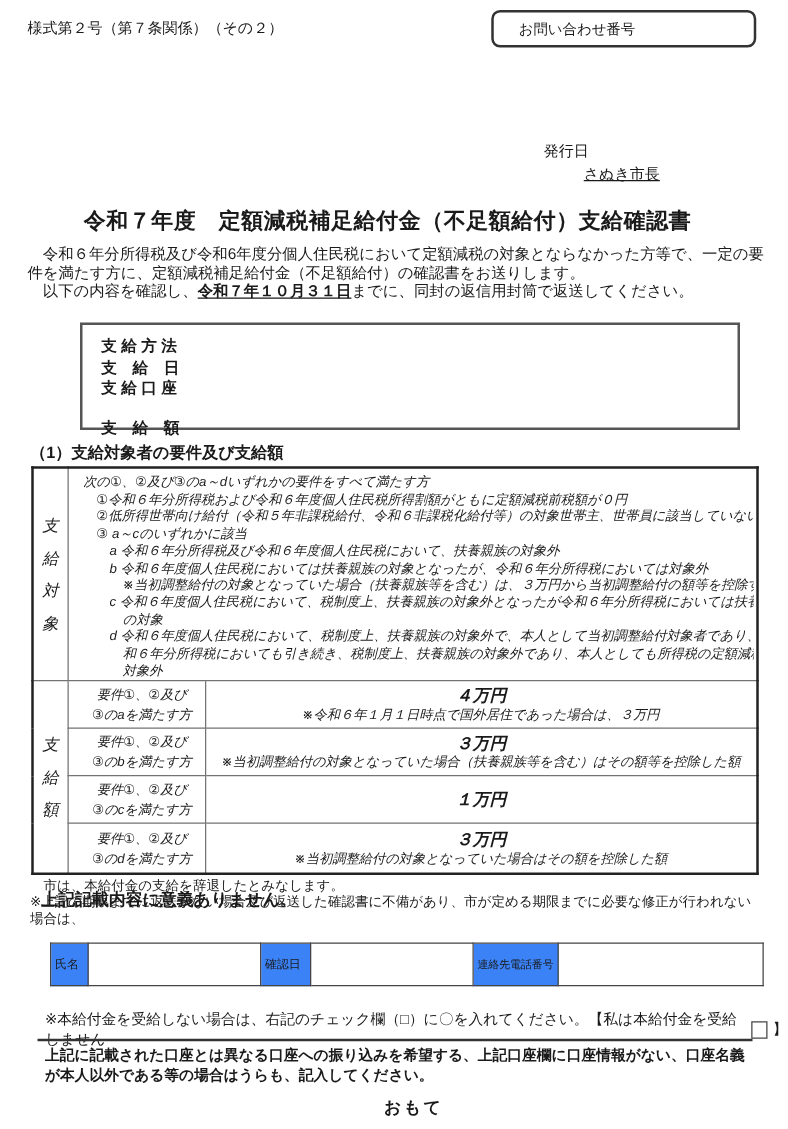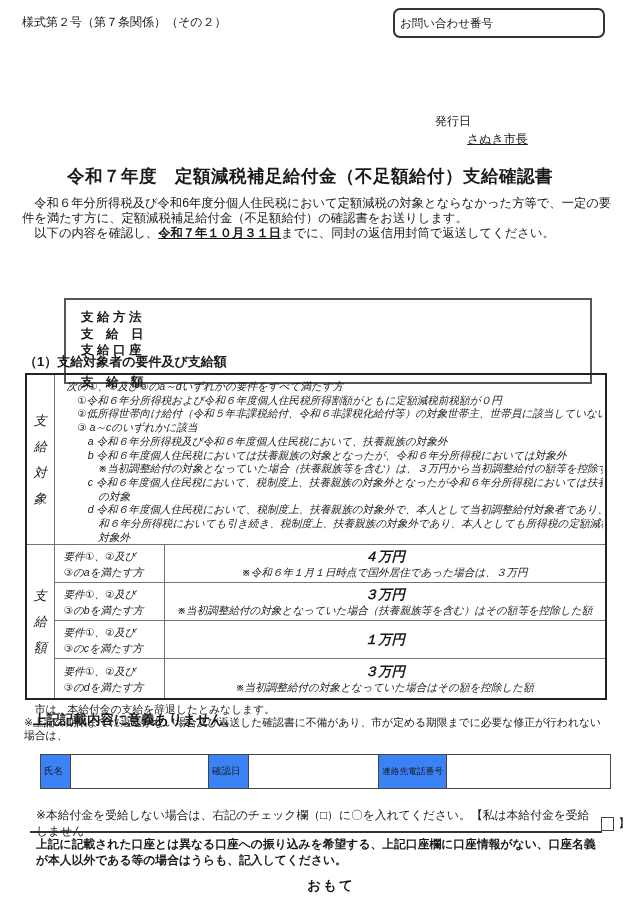--- a/index.html
+++ b/index.html
@@ -9,51 +9,51 @@
     color:#1a1a1a;
     font-family:"Liberation Sans","DejaVu Sans",sans-serif;
   }
   .abs { position:absolute; }
 
   .form-code { left:22px; top:14px; font-size:12px; }
 
   .inquiry-box {
     left:393px; top:8px; width:212px; height:30px;
     border:2px solid #333; border-radius:7px;
-    display:flex; align-items:center; padding-left:5px; font-size:11.5px;
+    display:flex; align-items:center; padding-left:20px; font-size:11.5px;
   }
 
   .issue-block { left:435px; top:112px; font-size:12px; line-height:18px; }
   .issuer { margin-left:32px;text-decoration:underline; }
 
   .doc-title { top:164px; left:0; width:620px; text-align:center; font-size:17.5px; font-weight:bold; letter-spacing:0.5px; }
 
   .intro { left:22px; top:196px; width:590px; font-size:12.3px; line-height:15.2px; }
   .deadline { font-weight:bold; text-decoration:underline; }
 
   .payment-box {
     left:64px; top:258px; width:528px; height:86px;
-    border:2px solid #555; padding:9px 0 0 15px;margin-top:40px;
+    border:2px solid #555; padding:9px 0 0 15px;
   }
   .payment-box div { font-size:12.5px; font-weight:bold; line-height:16.5px; }
   .payment-box .gap { margin-top:15px; }
 
   .section-heading { left:24px; top:353px; font-size:13px; font-weight:bold; }
 
   .main-table { left:25px; top:373px; width:582px; border-collapse:collapse; table-layout:fixed; }
   .main-table td { border:1px solid #737373; vertical-align:middle;font-style:italic; }
   .main-table { border:2px solid #222; }
   .vhead { text-align:center; }
   .vhead div { font-size:13px; line-height:26px; }
   .elig-row td { height:170px; }
   .elig-cell { padding:5px 2px 0 12px; vertical-align:top !important; }
   .eline { font-size:10.6px; line-height:13.7px; white-space:nowrap; overflow:hidden; }
   .amt-row td { height:38px; }
   .amt-row-d td { height:40px; }
-  .cond-cell { padding-left:9px; }
+  .cond-cell { padding-left:9px;text-align:center; }
   .cond-cell div { font-size:10.6px; line-height:16px; }
   .amt-cell { text-align:center; }
   .amt { font-size:13.5px; font-weight:bold; line-height:16px; }
   .amt-note { font-size:10.6px; line-height:14px; }
 
   .footnote { left:24px; top:703px; width:584px; font-size:10.8px; line-height:13px; }
 
   .agreement { left:33px; top:711px; font-size:13.5px; font-weight:bold; }
 
   .sig-table { left:40px; top:754px; width:570px; border-collapse:collapse; table-layout:fixed; }

